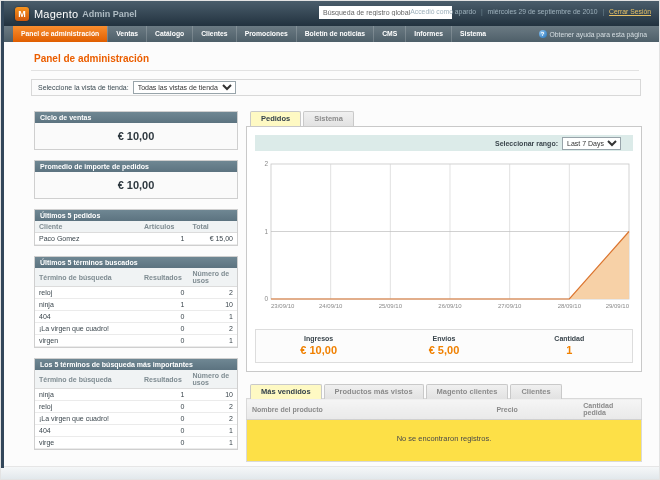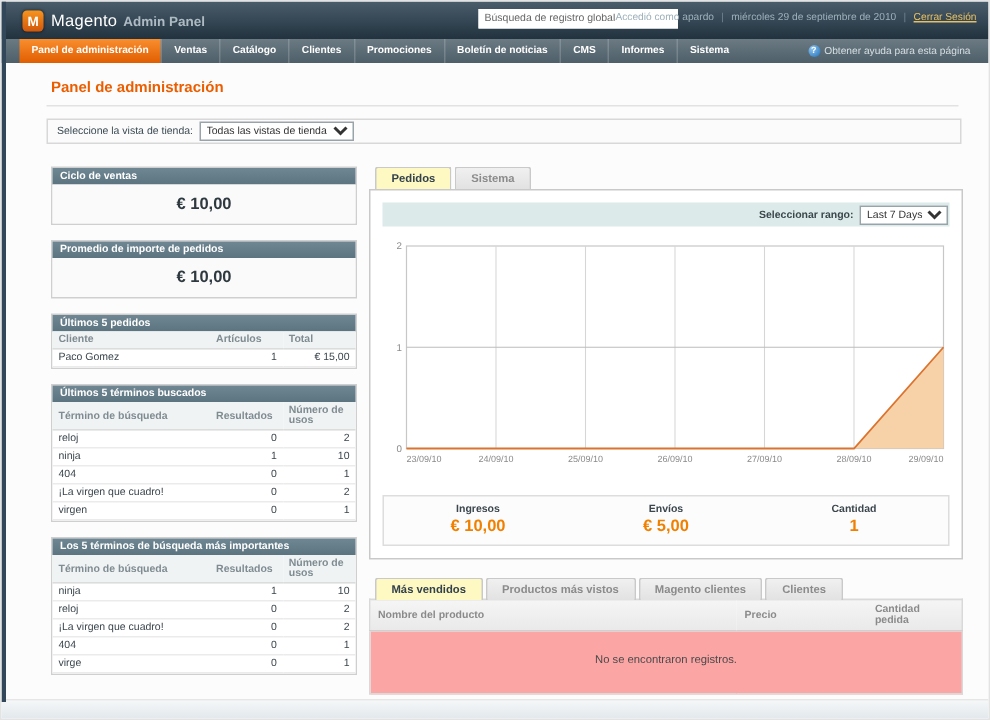--- a/index.html
+++ b/index.html
@@ -50,33 +50,33 @@
   .mini th:nth-child(1){ width:52%; } .mini th:nth-child(2){ width:24%; } .mini th:nth-child(3){ width:24%; }
   .mini td { padding:2px 4px; border-bottom:1px solid #ebebeb; color:#3b464d; overflow:hidden; white-space:nowrap; }
   .mini td.num { text-align:right; }
 
   
   .right-col { position:absolute; left:242px; top:69px; width:396px; }
   .tabs-row { display:flex; margin-left:4px; position:relative; z-index:2; }
   .tab { padding:0 10px; line-height:14px; height:15px; font-size:7.5px; font-weight:bold; border:1px solid #c9c9c9; border-bottom:none; background:linear-gradient(#f0f0f0,#e2e2e2); color:#8b8b8b; border-radius:2px 2px 0 0; margin-right:2px; cursor:pointer; }
   .tab.active { background:#fef9c3; color:#33414b; margin-bottom:-1px; }
   .panel { border:1px solid #c9c9c9; background:#fff; padding:8px; }
-  .range-bar { background:#dcebe9; height:16px; display:flex; align-items:center; justify-content:flex-end; padding-right:1px; }
+  .range-bar { background:#dcebe9; height:16px; display:flex; align-items:center; justify-content:flex-end; padding-right:12px; }
   .range-bar label { font-size:7px; font-weight:bold; color:#3b464d; }
   .chart-wrap { margin-top:8px; }
   .stats-row { margin-top:8px; border:1px solid #ddd; background:#fcfcfc; display:flex; padding:5px 0 6px; }
   .stat { flex:1; text-align:center; }
   .stat-label { font-size:7px; font-weight:bold; color:#3b464d; }
   .stat-value { font-size:11px; font-weight:bold; color:#f08000; margin-top:2px; }
 
   .bottom-tabs { display:flex; margin:12px 0 0 4px; position:relative; z-index:2; }
   .ptable { width:100%; border-collapse:collapse; font-size:7px; border:1px solid #d9d9d9; margin-top:-1px; table-layout:fixed; }
   .ptable th { background:linear-gradient(#f5f5f5,#e9e9e9); color:#8a8a8a; font-weight:bold; text-align:left; padding:3px 5px; border-bottom:1px solid #d0d0d0; }
   .ptable th:nth-child(1){ width:62%; } .ptable th:nth-child(2){ width:22%; } .ptable th:nth-child(3){ width:16%; }
-  .ptable td.empty { text-align:center; padding:14px 0 18px; color:#4a4a4a; background:#fca5a5; font-size:7.5px; }
+  .ptable td.empty { text-align:center; padding:14px 0 18px; color:#4a4a4a; background:#fde047; font-size:7.5px; }
 </style>
 </head>
 <body>
 
 <div class="viewport">
   <div class="edge-strip"></div>
 
   <div class="topbar">
     <div class="logo-wrap">
       <div class="logo-badge">M</div>

